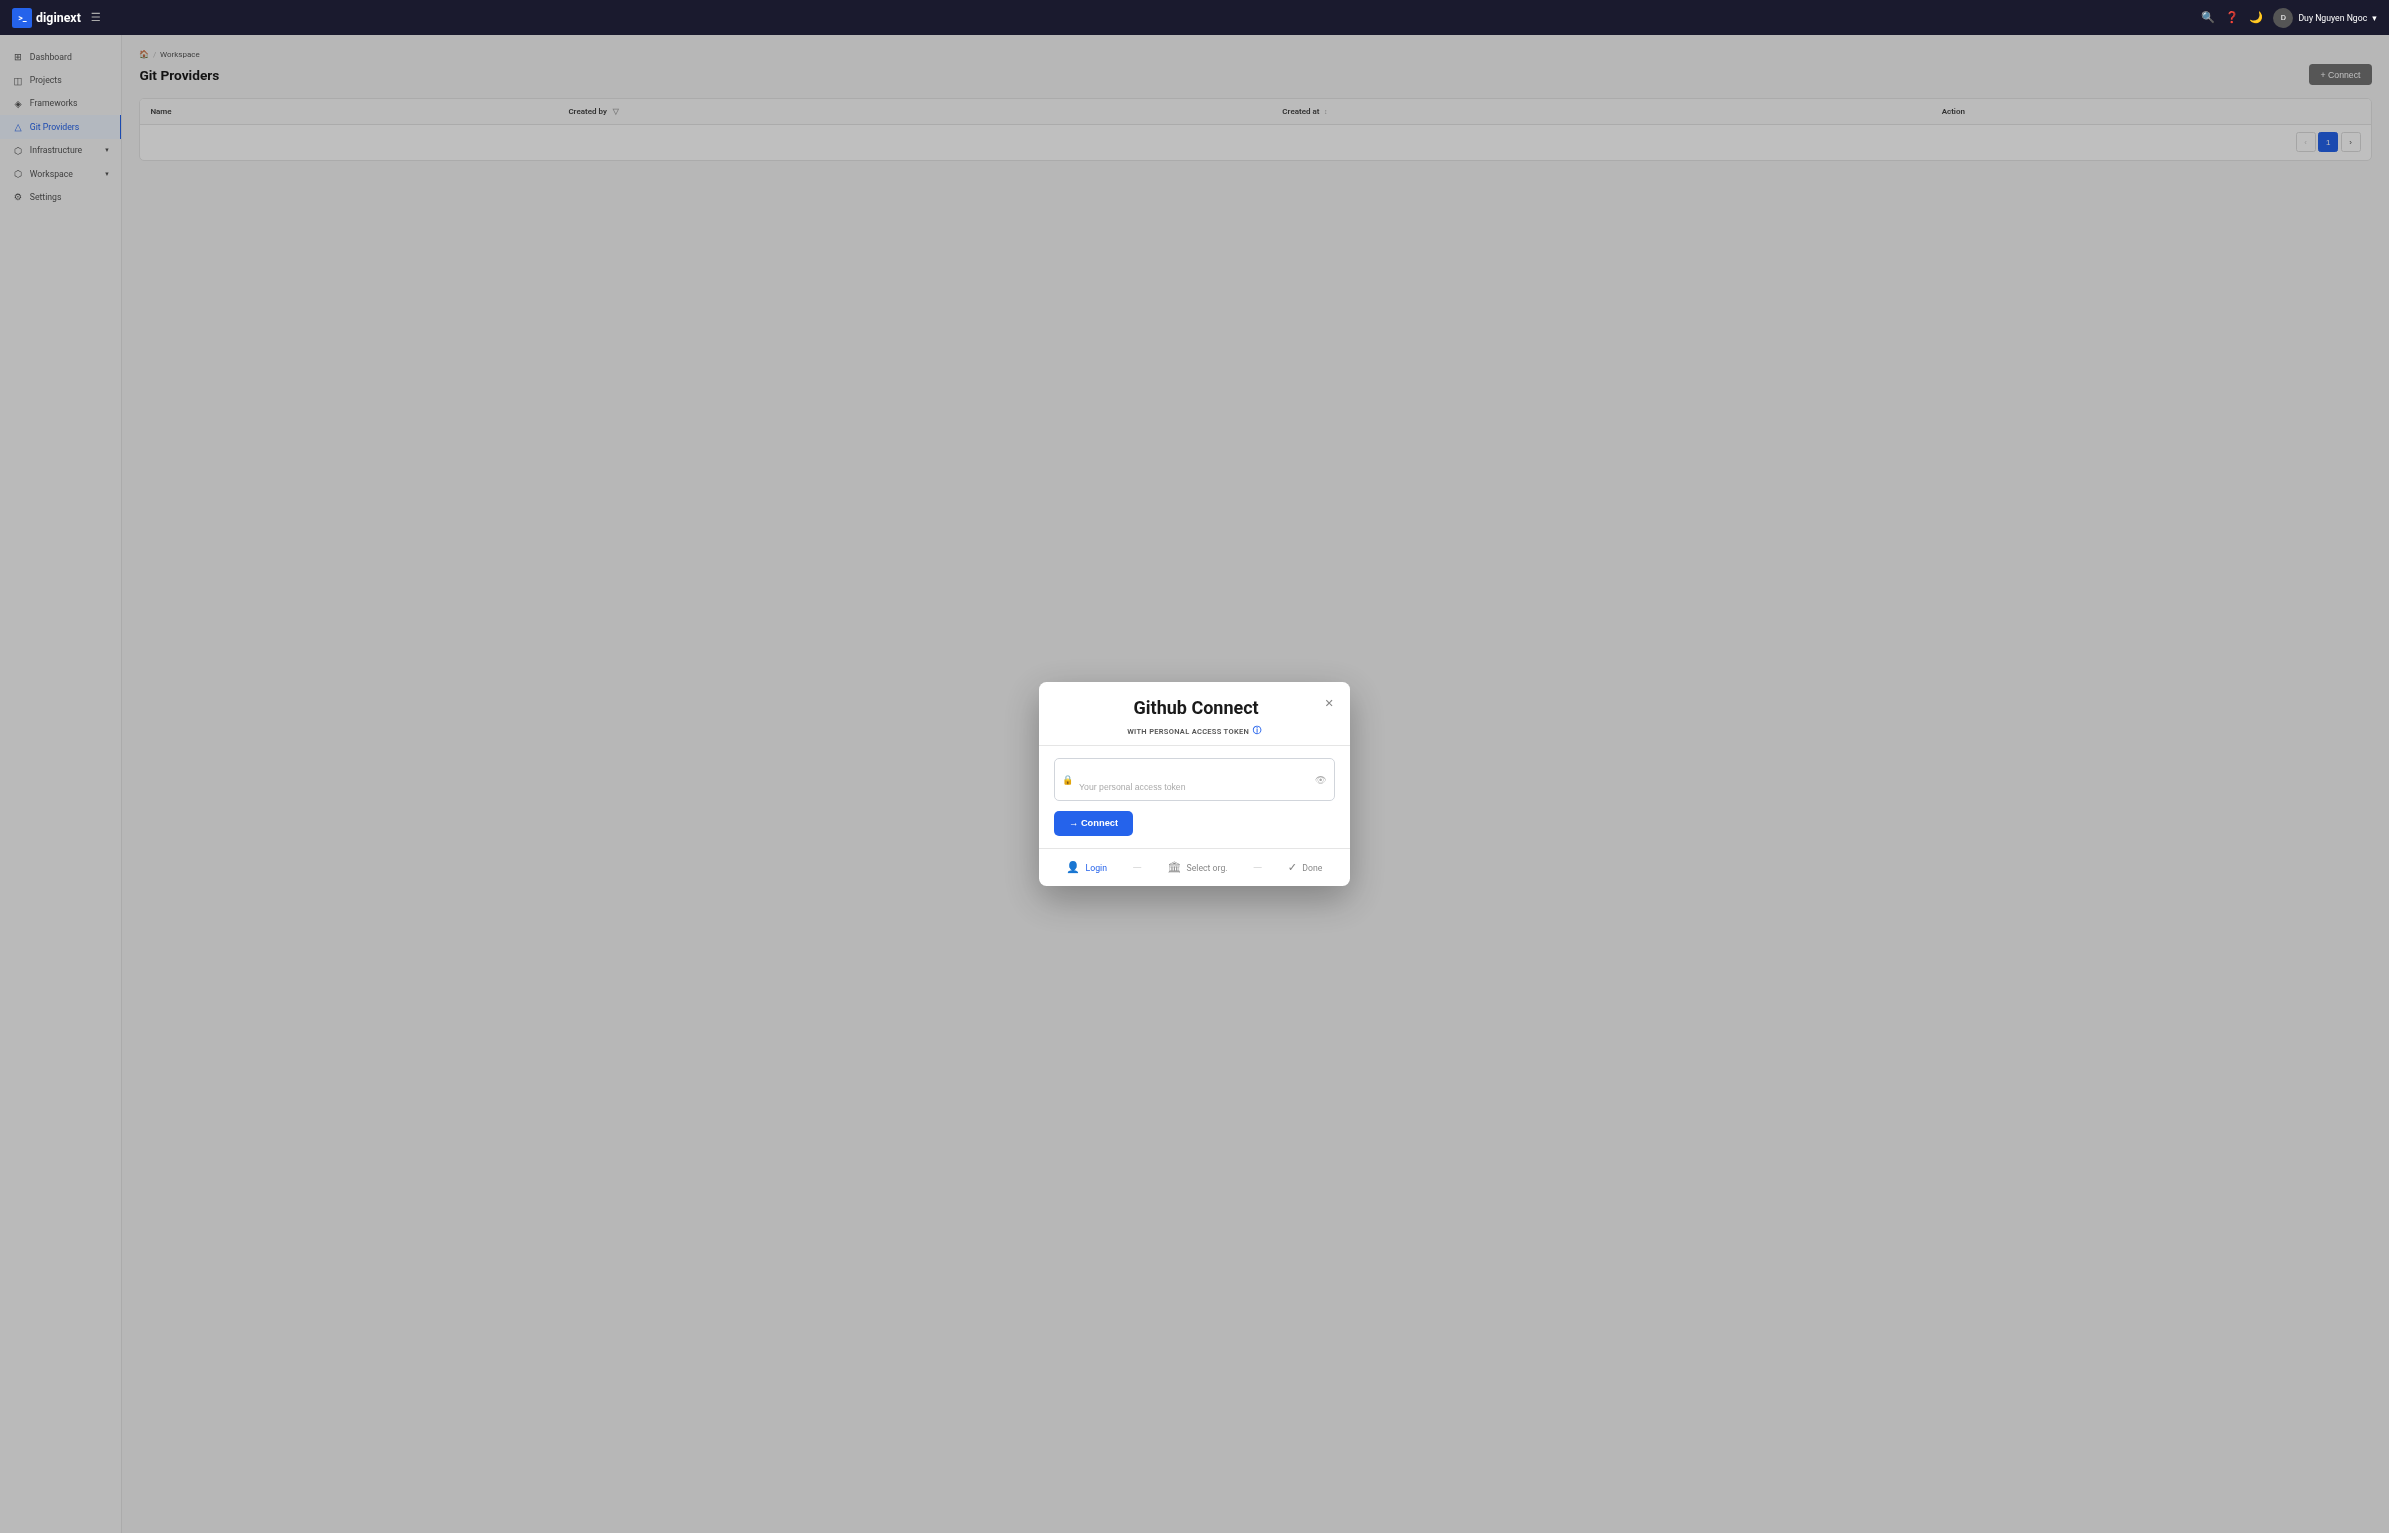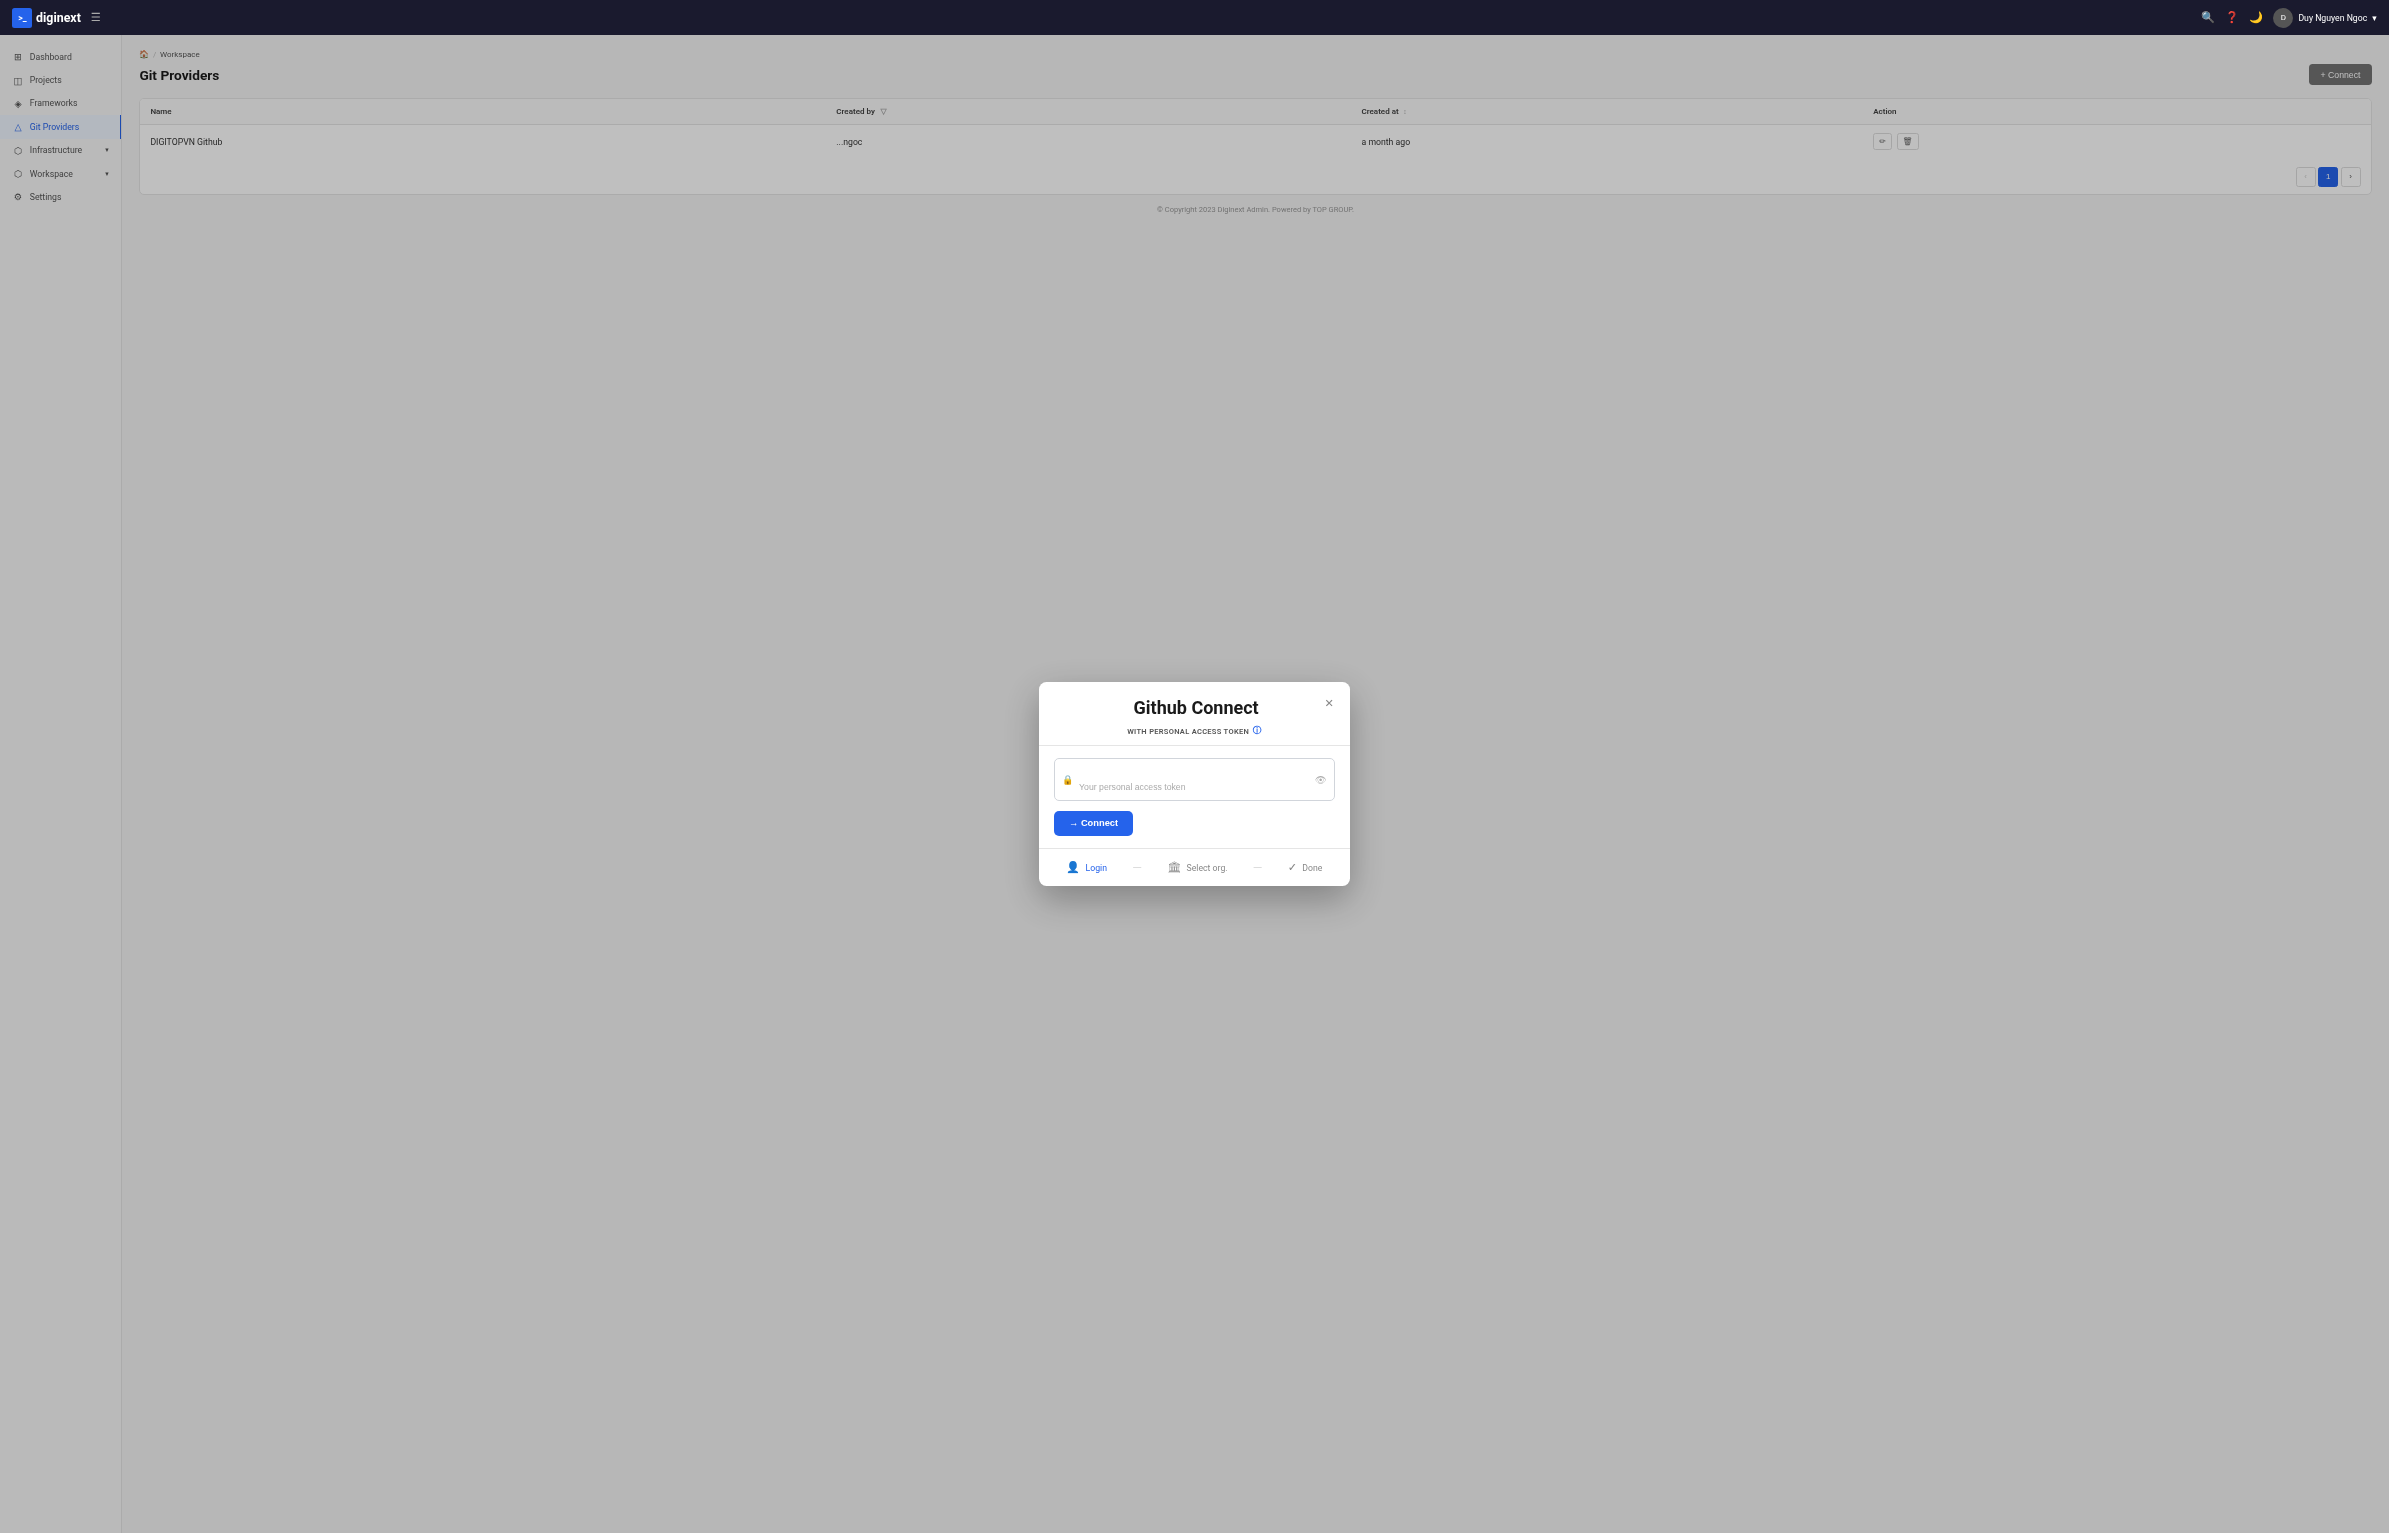--- a/index.html
+++ b/index.html
@@ -498,42 +498,30 @@
             <th>
               <span>Created at</span>
               <span class="sort-icon">↕</span>
             </th>
             <th>
               <span>Action</span>
             </th>
           </tr>
         </thead>
         <tbody>
-          <tr>
-            <td>DIGITOPVN Github</td>
-            <td>...ngoc</td>
-            <td>a month ago</td>
-            <td>
-              <button class="action-btn">✏</button>
-              <button class="action-btn">🗑</button>
-            </td>
-          </tr>
         </tbody>
       </table>
 
       <div class="pagination">
         <button class="page-btn disabled">‹</button>
         <button class="page-btn active">1</button>
         <button class="page-btn">›</button>
       </div>
     </div>
 
-    <div class="footer">
-      <span>© Copyright 2023 Diginext Admin. Powered by TOP GROUP.</span>
-    </div>
   </main>
 </div>
 
 <div class="modal-overlay">
   <div class="modal">
 
     <div class="modal-header">
       <div style="width:15px;"></div>
       <h2 class="modal-title">Github Connect</h2>
       <button class="modal-close-btn">✕</button>

